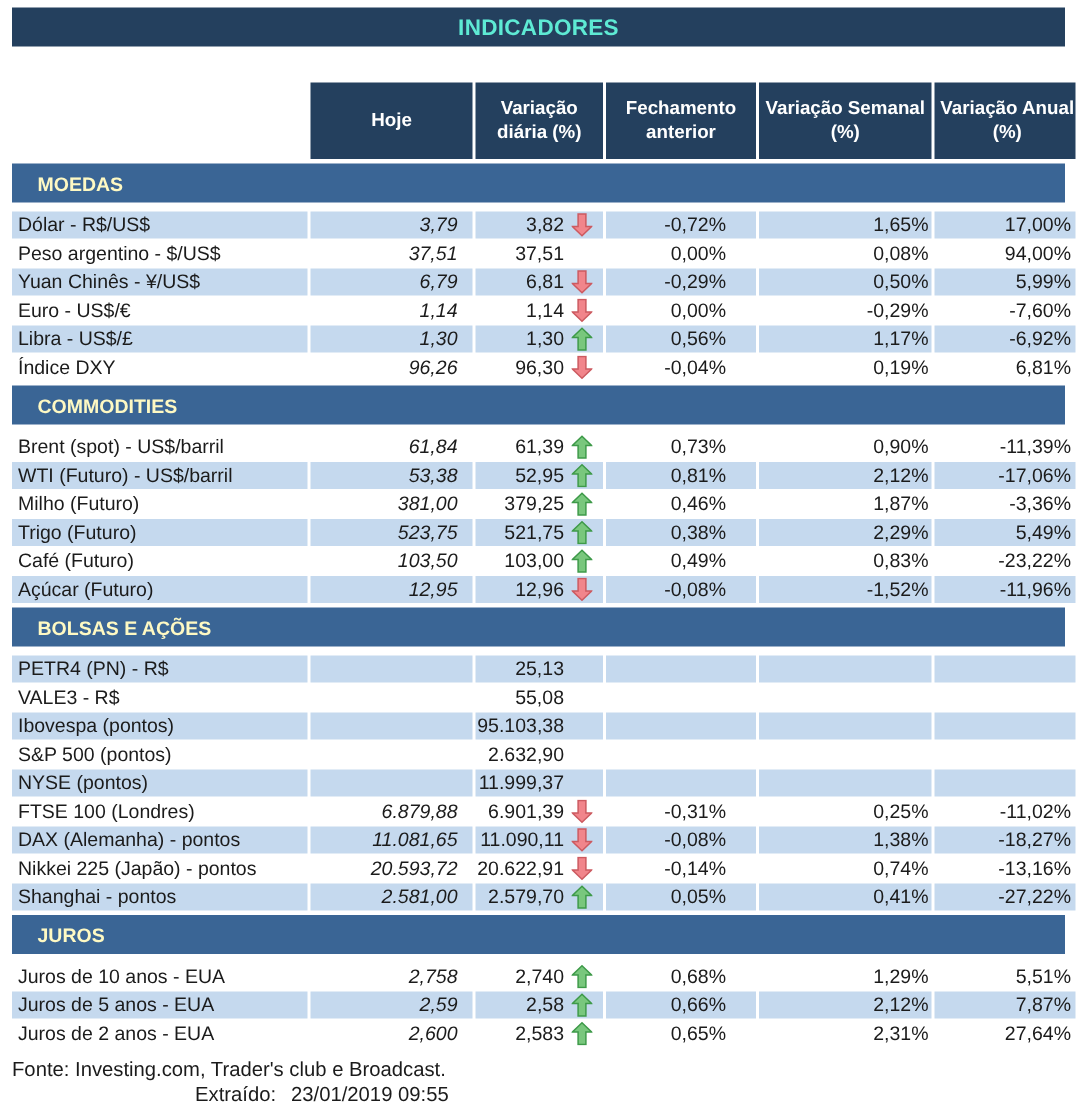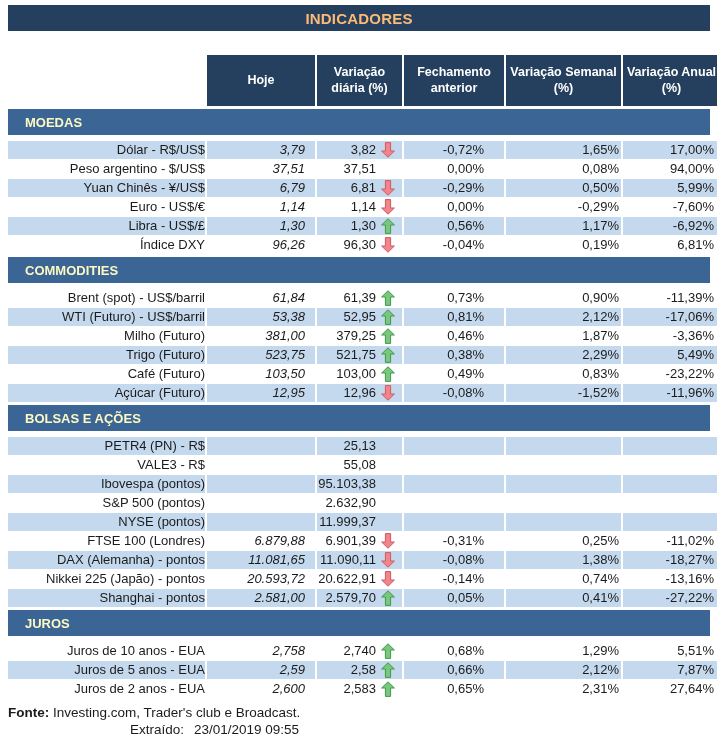--- a/index.html
+++ b/index.html
@@ -12,21 +12,21 @@
   }
   .page { width:717px; }
 
   .title-bar {
     margin:5px 7px 0 8px;
     height:26px;
     background:#24405E;
     display:flex; align-items:center; justify-content:center;
   }
   .title-bar span {
-    color:#fdba74; font-weight:bold; font-size:15px; letter-spacing:0.2px;
+    color:#5eead4; font-weight:bold; font-size:15px; letter-spacing:0.2px;
   }
 
   .top-spacer { height:24px; }
 
   .grid-row {
     margin-left:8px;
     display:grid;
     grid-template-columns:197px 108px 85px 100px 115px 97px;
     column-gap:2px;
   }
@@ -64,37 +64,37 @@
   .row { height:18px; margin-bottom:1px; }
   .cell {
     height:18px;
     font-size:13px;
     line-height:18px;
     box-sizing:border-box;
     white-space:nowrap;
     overflow:hidden;
   }
   .row.shaded .cell { background:#C5D9EE; }
-  .cell.label  { padding-left:4px;text-align:right; }
+  .cell.label  { padding-left:4px; }
   .cell.num    { text-align:right; }
   .cell.hoje   { padding-right:10px;font-style:italic; }
   .cell.fech   { display:flex; justify-content:flex-end; align-items:flex-end; }
   .fech-val    { text-align:right; }
   .arrow-slot  {
     width:26px; height:18px;
     display:flex; align-items:center; justify-content:flex-start;
     padding-left:5px; box-sizing:border-box;
   }
   .arrow-slot svg { display:block; }
   .cell.vd { padding-right:20px; }
   .cell.vs { padding-right:2px; }
   .cell.va { padding-right:6px; }
 
   .footer { margin:6px 0 0 8px; font-size:13.5px; line-height:17px; }
-  .footer .bold { font-weight:bold; }
+  .footer .bold { font-weight:normal; }
   .footer-line2 { padding-left:122px; }
   .footer-line2 .gap { display:inline-block; width:10px; }
 </style>
 </head>
 <body>
 
 <div class="page">
 
   <div class="title-bar">
     <span>INDICADORES</span>

